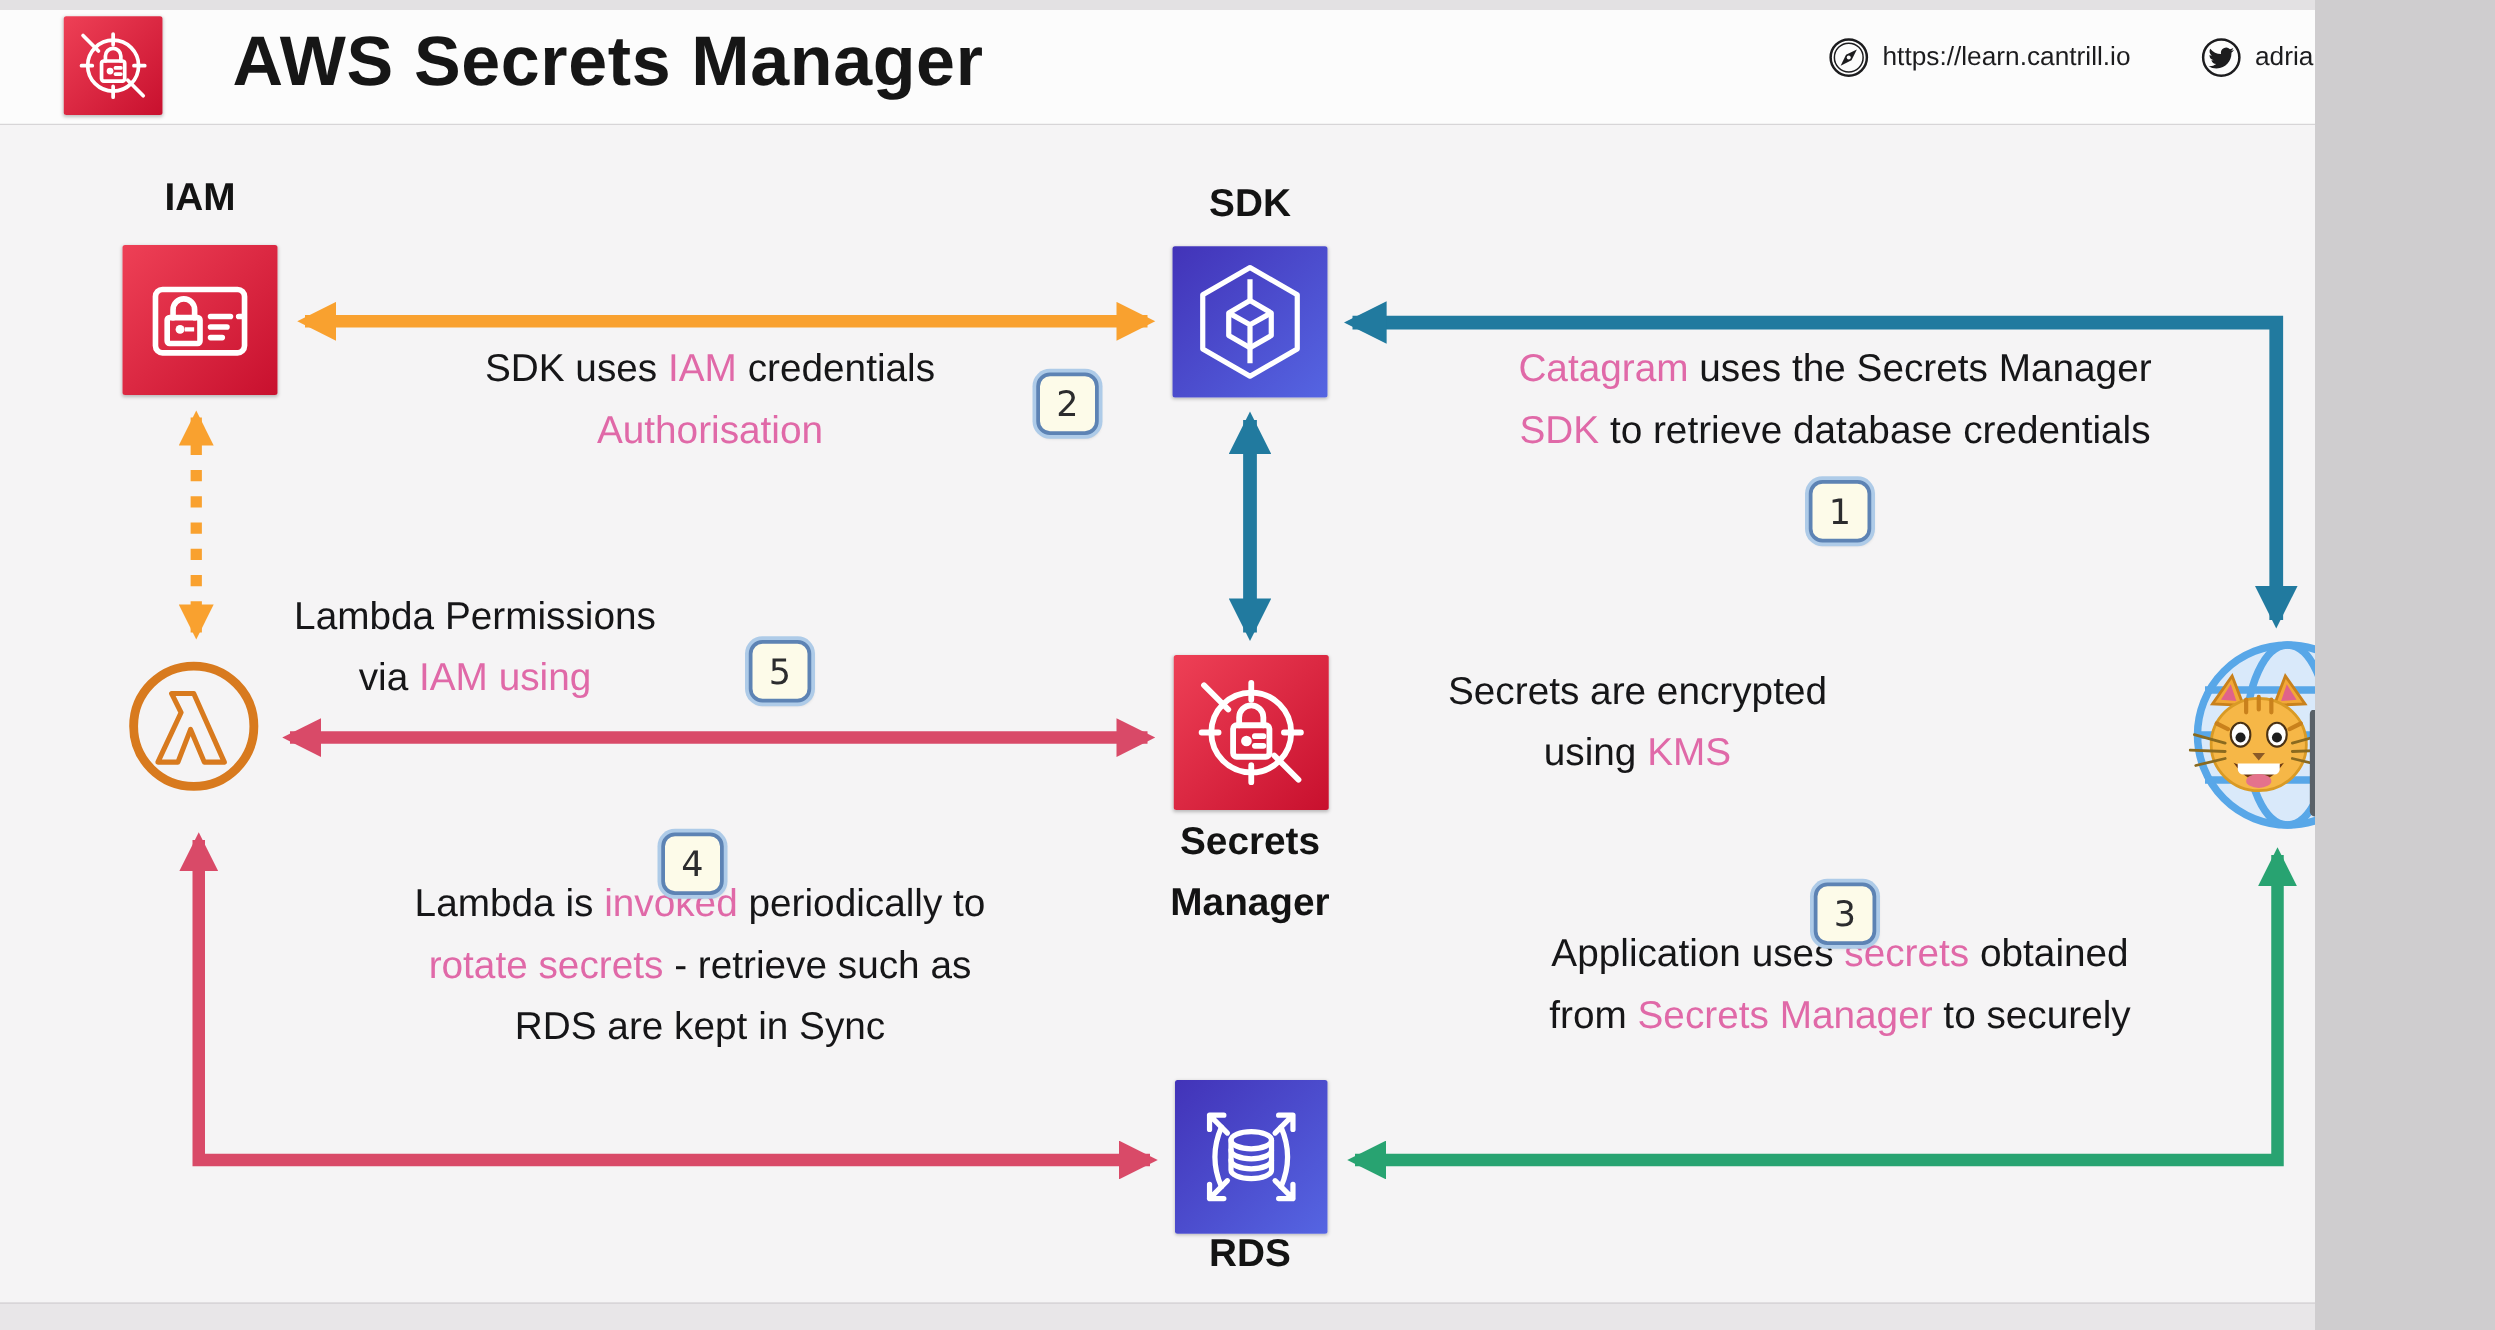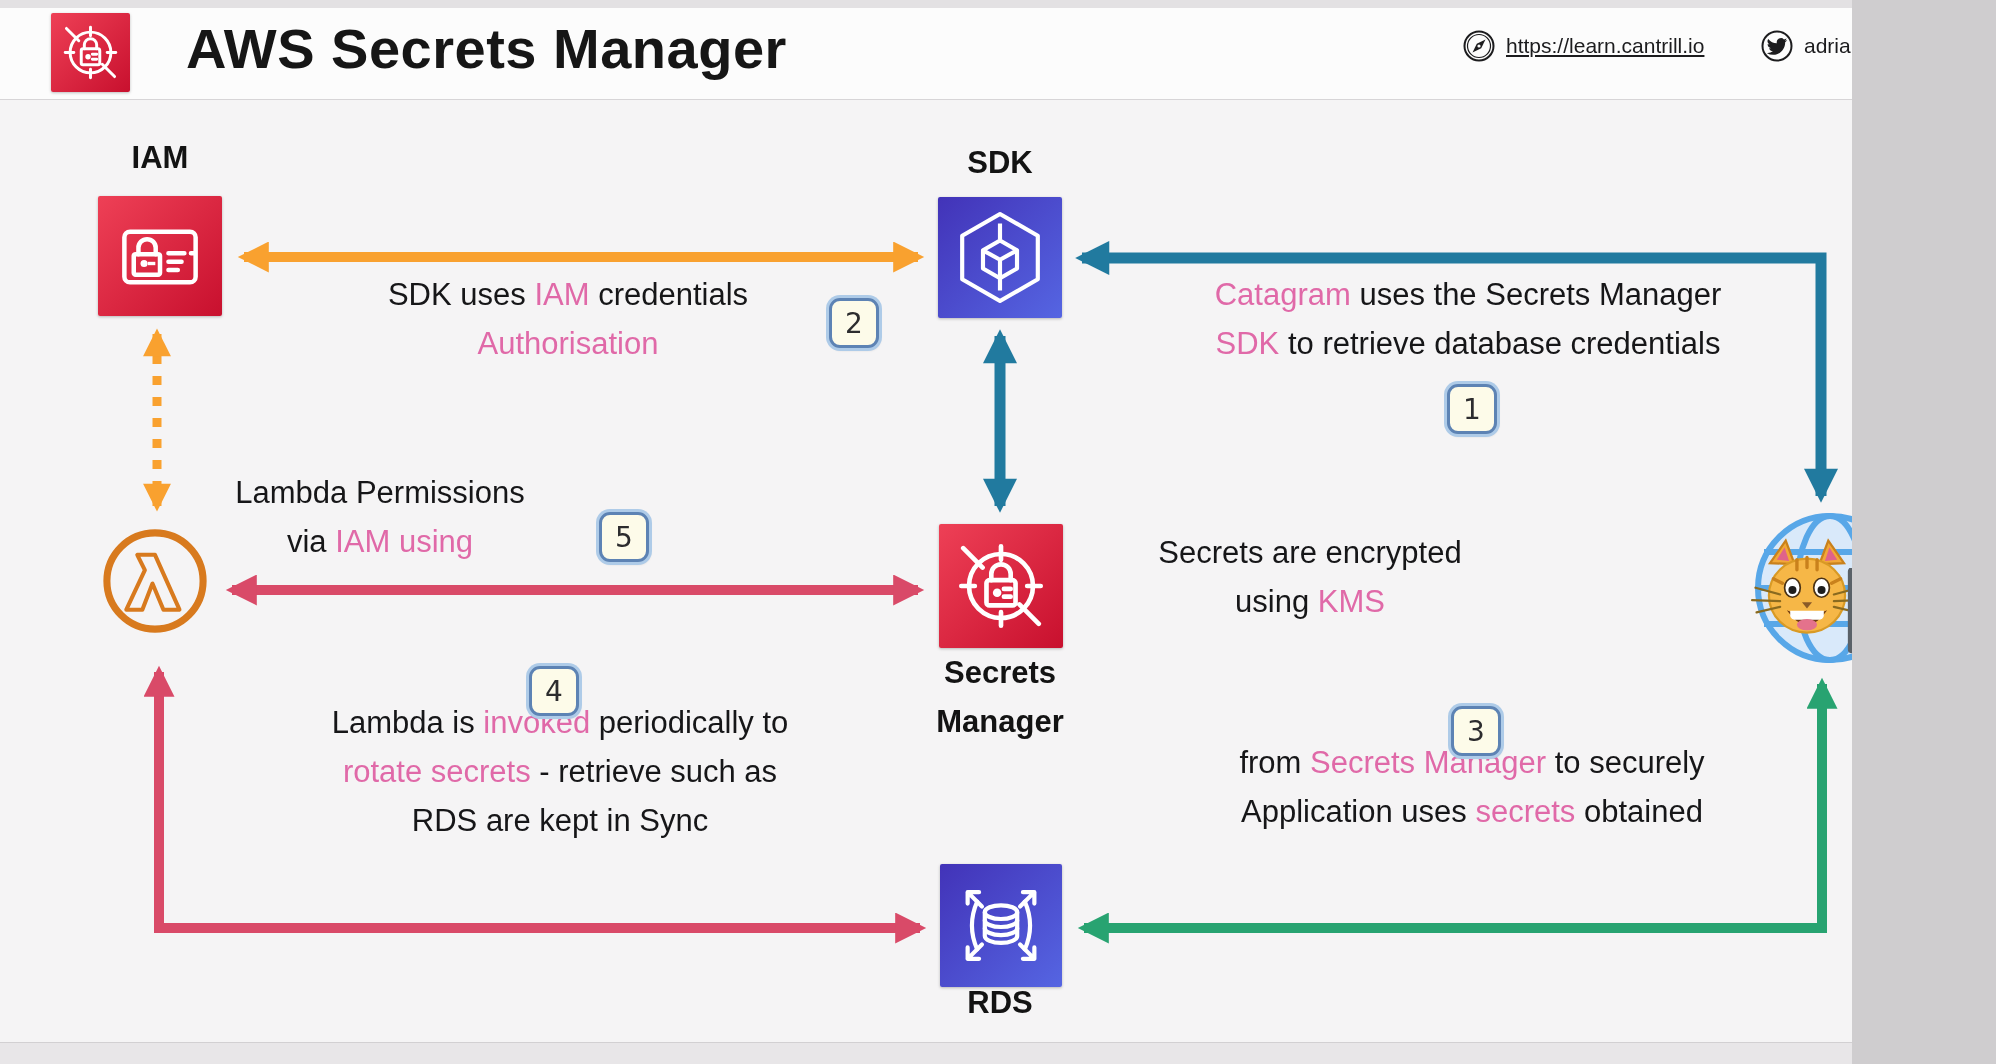--- a/index.html
+++ b/index.html
@@ -10,21 +10,21 @@
   }
   .abs{position:absolute;}
   
   .top-strip{left:0;top:0;width:1996px;height:8px;background:#e3e1e3;}
   .header{left:0;top:8px;width:1996px;height:92px;background:#fcfcfc;border-bottom:1px solid #d7d5d7;}
   .logo{left:51px;top:13px;width:79px;height:79px;}
   .title{left:186px;top:16px;font-size:56px;font-weight:900;letter-spacing:.5px;color:#161616;white-space:nowrap;}
   .hdr-right{top:0;height:92px;display:flex;align-items:center;gap:10px;}
   .site{left:1462px;}
   .tw{left:1760px;}
-  .hdr-link{font-size:21px;color:#1c1c1e;text-decoration:underline;white-space:nowrap;}
+  .hdr-link{font-size:21px;color:#1c1c1e;white-space:nowrap;}
   .hdr-txt{font-size:21px;color:#1c1c1e;white-space:nowrap;}
   
   .bottom-strip{left:0;top:1042px;width:1996px;height:22px;background:#e8e6e8;border-top:1px solid #d2d0d2;}
   
   .tile{border-radius:2px;box-shadow:0 1px 3px rgba(0,0,0,.25);}
   .tile.red{background:linear-gradient(135deg,#ee4056 0%,#c8102e 100%);}
   .tile.blue{background:linear-gradient(135deg,#4233b8 0%,#5565e2 100%);}
   .tile svg{display:block;width:100%;height:100%;}
   .node-label{font-size:31px;font-weight:700;color:#131313;transform:translateX(-50%);white-space:nowrap;}
   
@@ -231,22 +231,22 @@
     <div><span>using </span><span class="pk">KMS</span></div>
   </div>
 
   <div class="abs note" style="left:210px;top:698px;width:700px;">
     <div><span>Lambda is </span><span class="pk">invoked</span><span> periodically to</span></div>
     <div><span class="pk">rotate secrets</span><span> - retrieve such as</span></div>
     <div><span>RDS are kept in Sync</span></div>
   </div>
 
   <div class="abs note" style="left:1122px;top:738px;width:700px;">
+    <div><span>Application uses </span><span class="pk">secrets</span><span> obtained</span></div>
     <div><span>from </span><span class="pk">Secrets Manager</span><span> to securely</span></div>
-    <div><span>Application uses </span><span class="pk">secrets</span><span> obtained</span></div>
   </div>
 
   <div class="abs badge" style="left:1447px;top:384px;">1</div>
   <div class="abs badge" style="left:829px;top:298px;">2</div>
   <div class="abs badge" style="left:1451px;top:706px;">3</div>
   <div class="abs badge" style="left:529px;top:666px;">4</div>
   <div class="abs badge" style="left:599px;top:512px;">5</div>
 
   <div class="abs bottom-strip"></div>
 </div>

